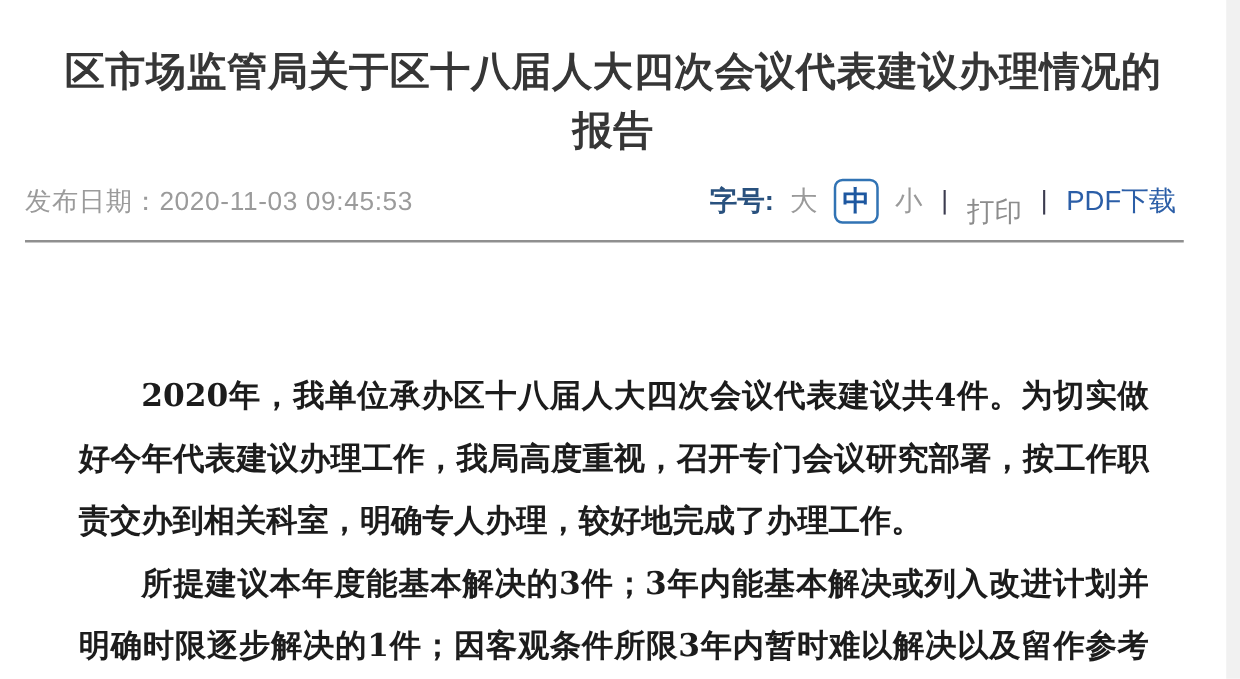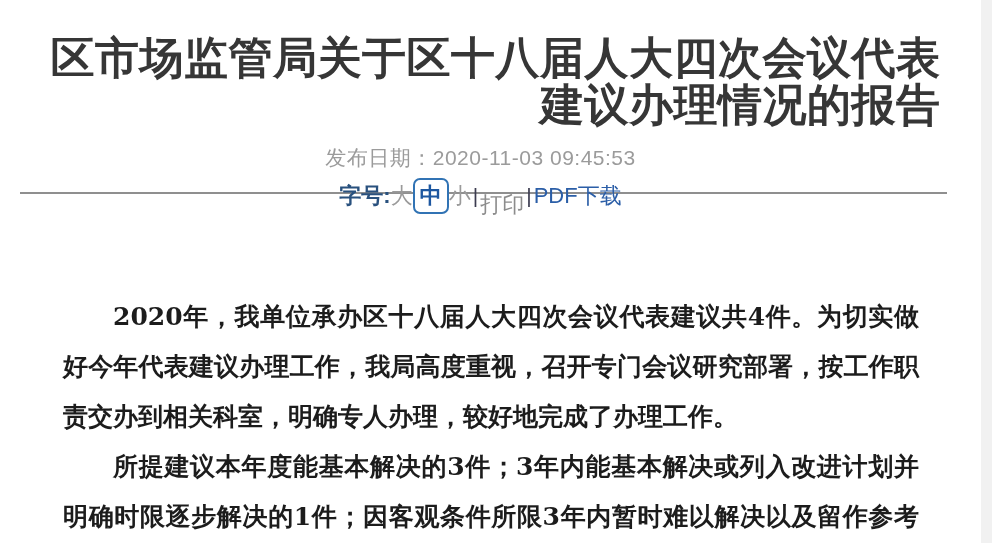--- a/index.html
+++ b/index.html
@@ -15,47 +15,47 @@
   .page {
     position: relative;
     width: 981px;
     height: 543px;
   }
 
   
   .doc-title {
     width: 900px;
     margin: 34px auto 0;
-    text-align: right;
-    font-size: 44px;
+    text-align: center;
+    font-size: 32px;
     line-height: 47px;
     font-weight: bold;
     color: #363636;
     letter-spacing: 0.5px;
   }
 
   
   .meta-row {
     margin: 16px 40px 0 20px;
     height: 34px;
     display: flex;
     align-items: center;
     justify-content: space-between;
-    flex-direction: column;
   }
 
   .publish-date {
     font-size: 21px;
     color: #9b9b9b;
     letter-spacing: 0.5px;
   }
 
   .toolbar {
     display: flex;
     align-items: center;
+    gap: 13px;
     font-size: 22px;
   }
 
   .fontsize-label {
     color: #29517e;
     font-weight: bold;
   }
 
   .size-btn {
     background: none;

